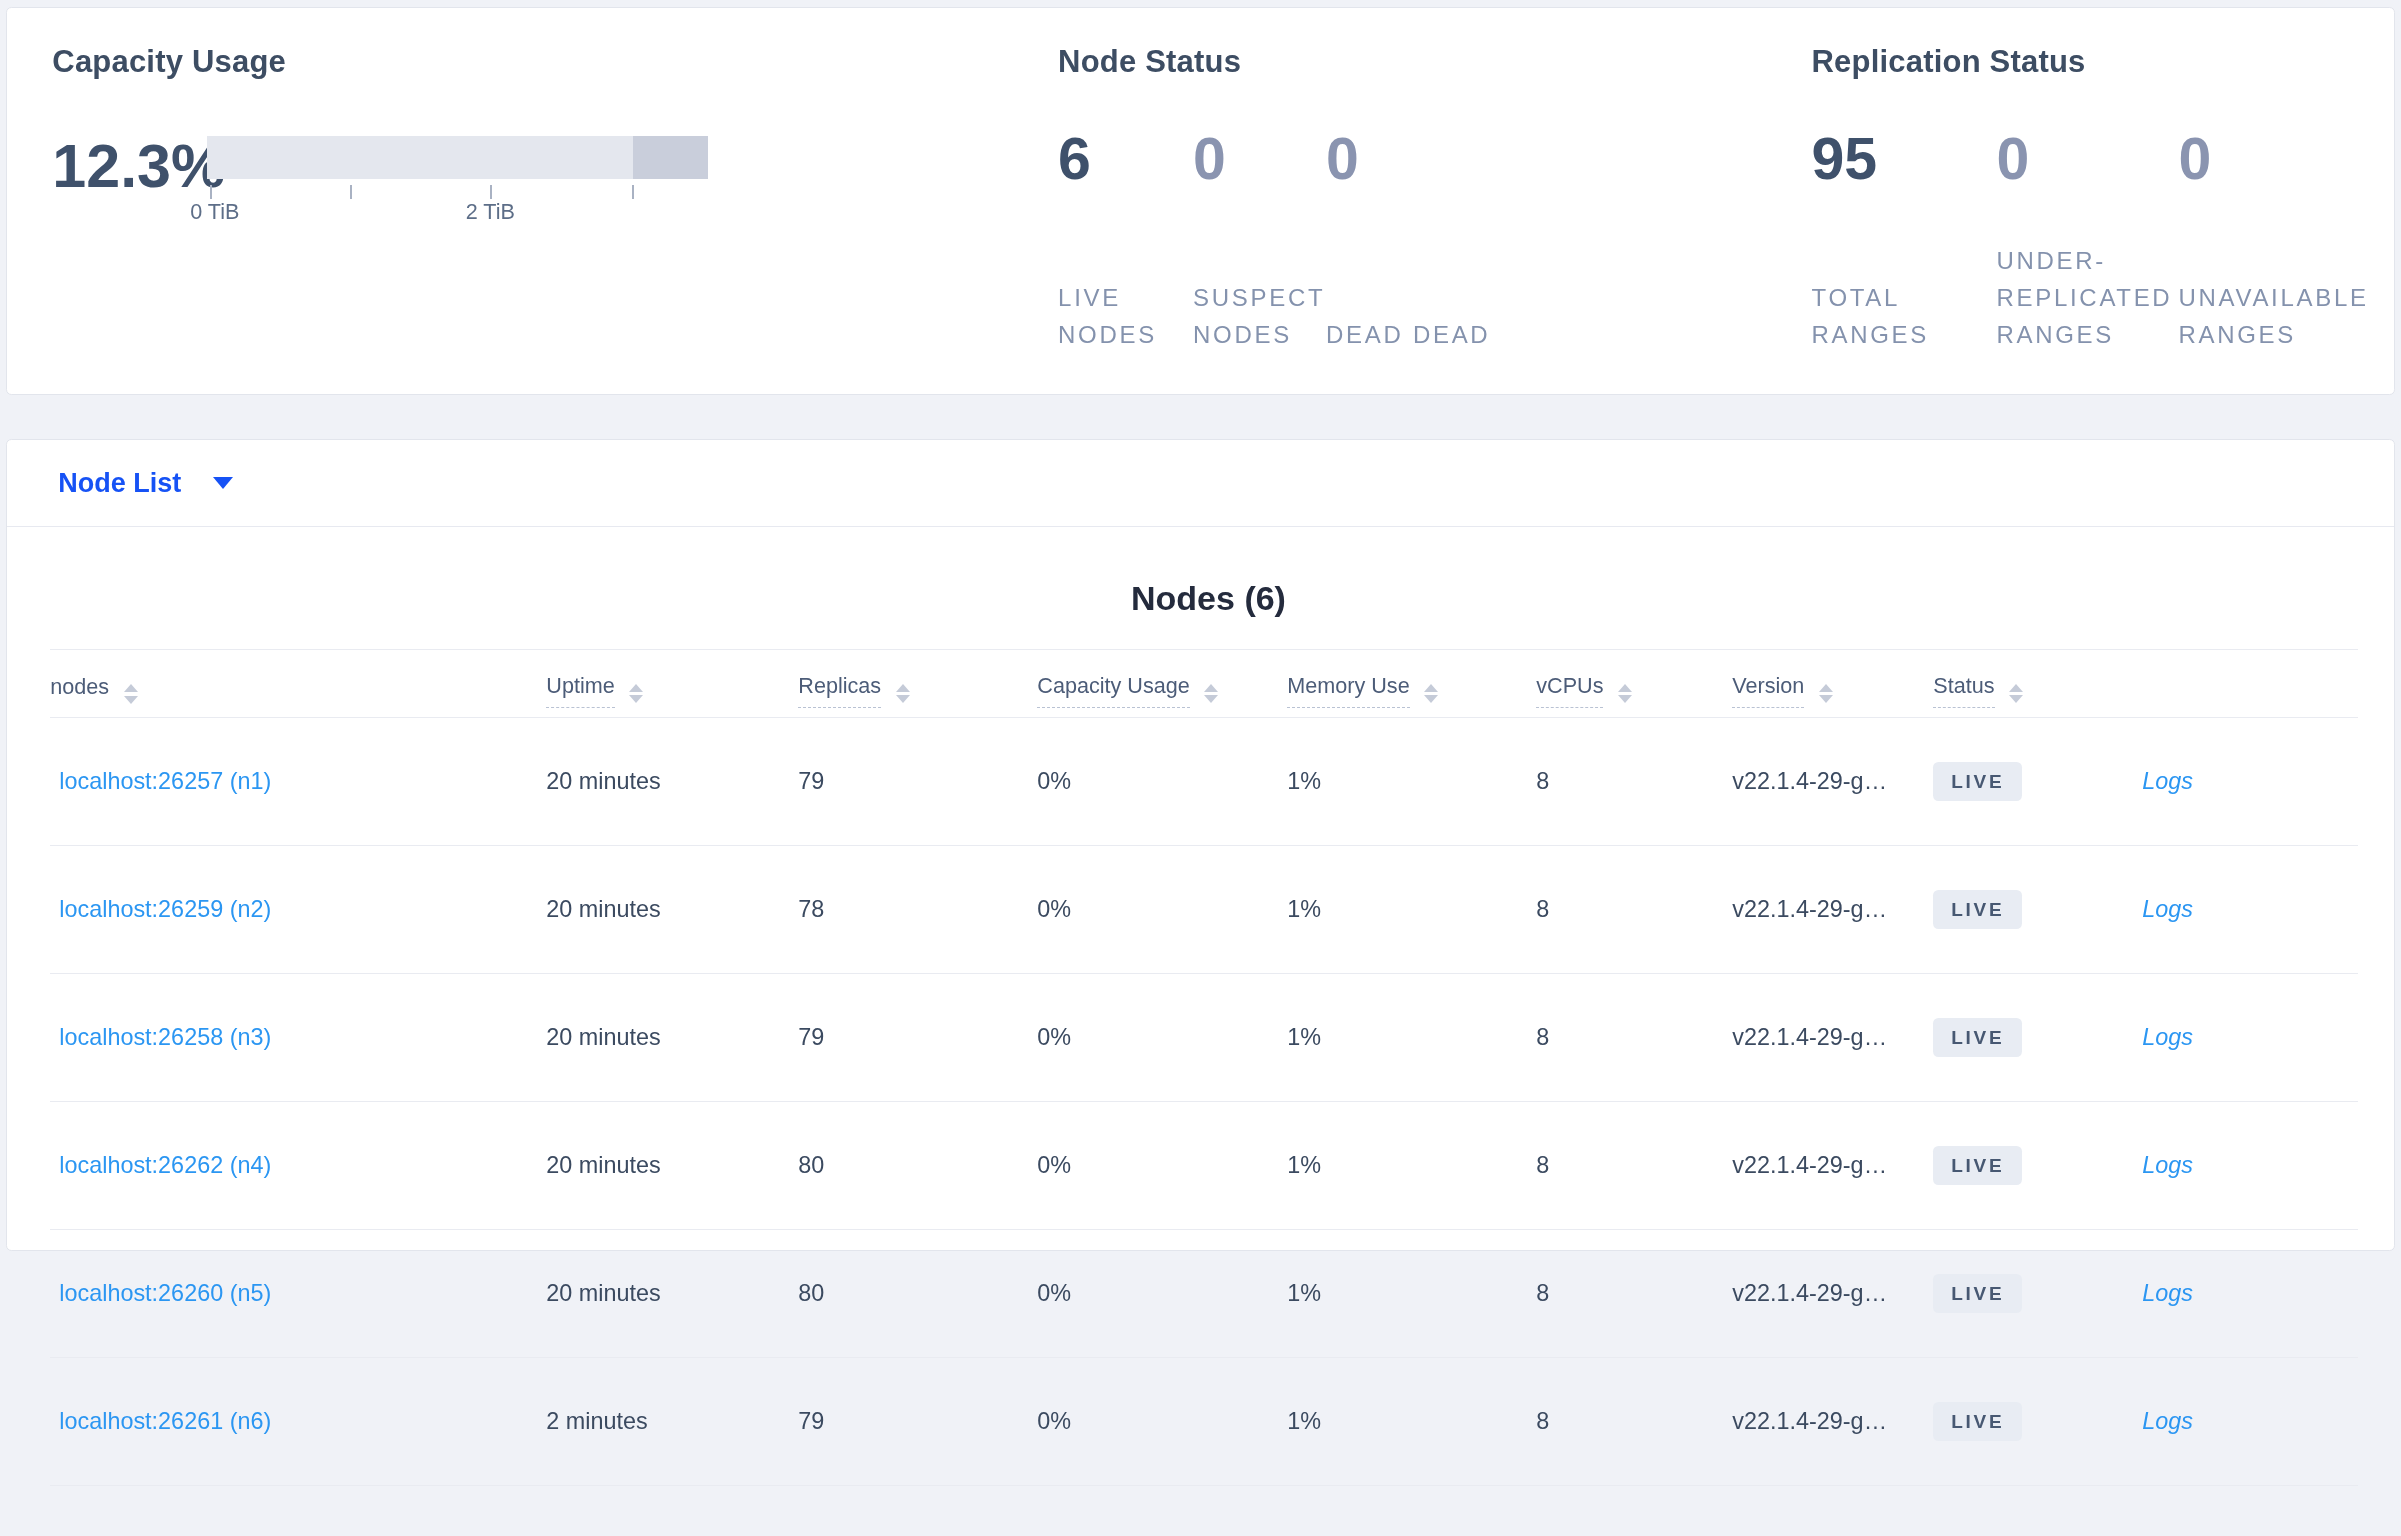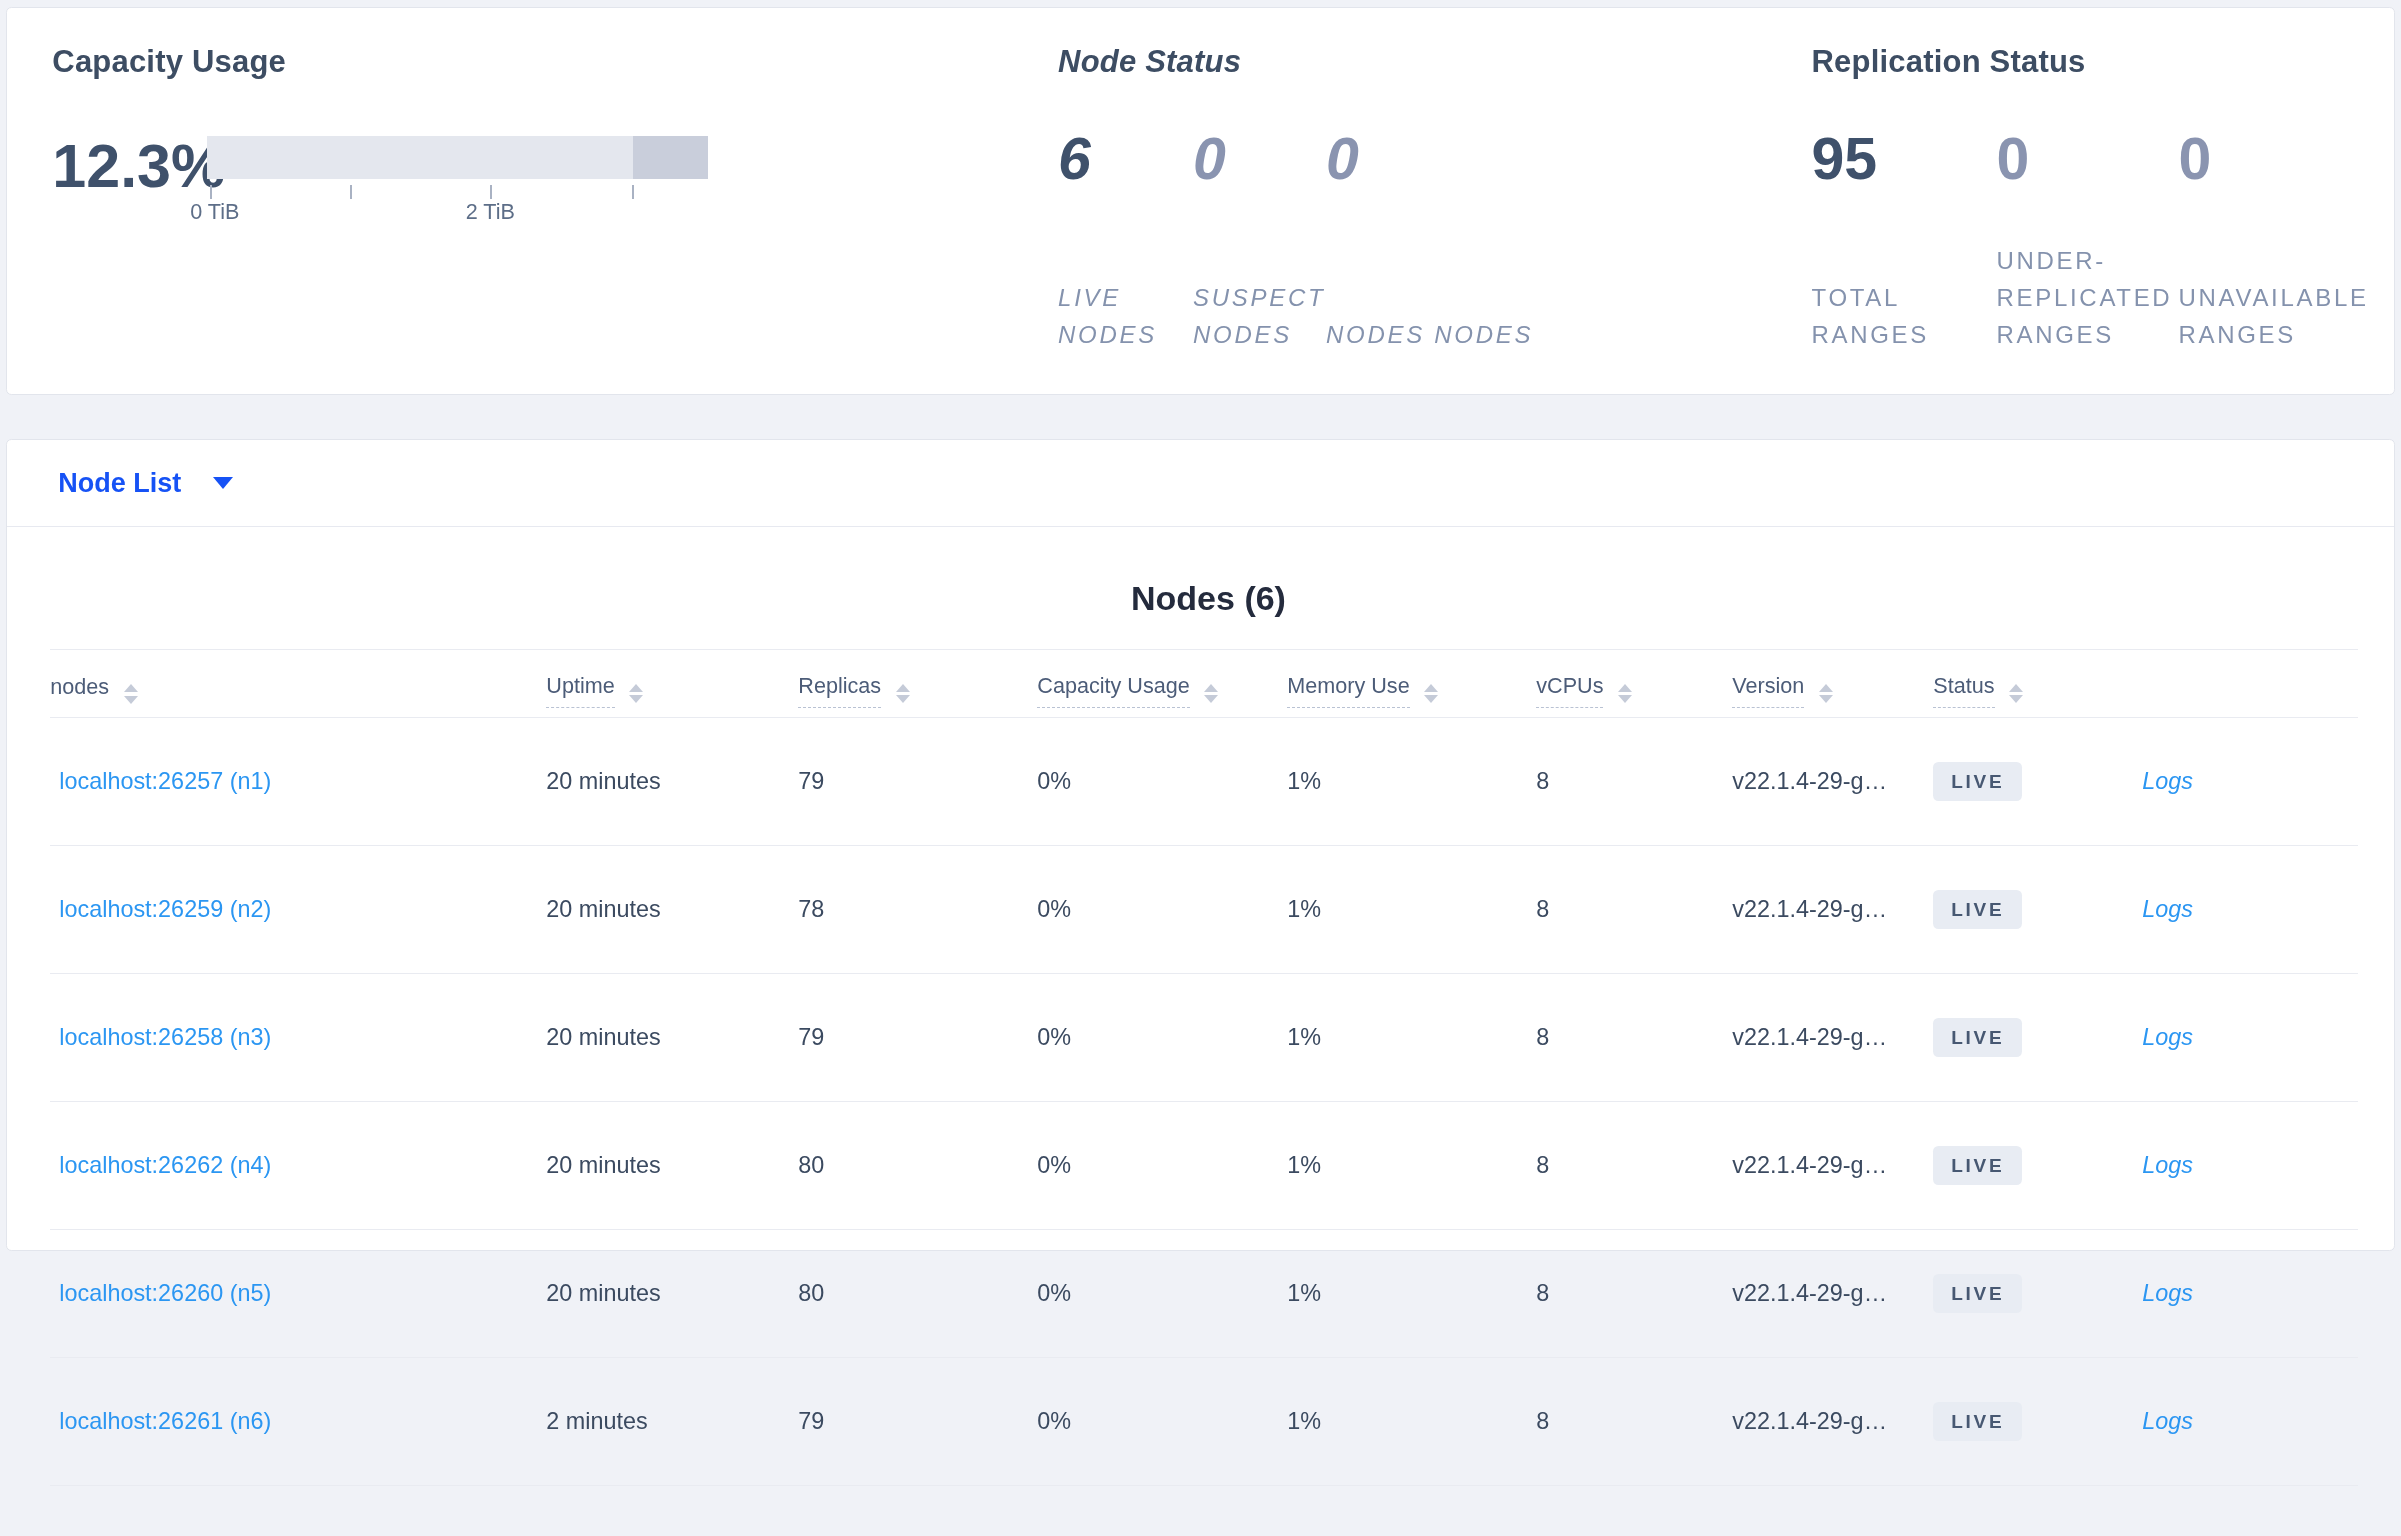--- a/index.html
+++ b/index.html
@@ -14,21 +14,21 @@
     position:absolute; left:6.3px; right:6.3px;
     background:#ffffff;
     border:0.9px solid #e2e5ec;
     border-radius:5.4px;
   }
   
   .top-card { top:7.2px; height:388px; display:flex; }
   .panel { display:flex; flex-direction:column; padding-top:36px; padding-bottom:41px; }
   .panel-title { font-size:31px; font-weight:700; color:#3d4d63; letter-spacing:0.2px; }
   .panel-capacity { width:44.2%; padding-left:45px; padding-right:27px; }
-  .panel-nodestatus { width:31.7%;font-style:italic; }
+  .panel-nodestatus { width:31.7%; }
   .panel-replication { flex:1; }
 
   .cap-row { display:flex; align-items:flex-start; margin-top:56px; }
   .cap-percent { font-size:61px; font-weight:700; color:#3f516b; line-height:1.0; width:155px; flex:0 0 155px; }
   .cap-chart { flex:0 0 501px; }
   .cap-bar { position:relative; height:43px; background:#e4e7ee; overflow:hidden; }
   .cap-bar-dark { position:absolute; top:0; right:0; height:100%; width:15%; background:#c9cedb; }
   .cap-ticks { position:relative; height:20px; }
   .cap-tick { position:absolute; top:6.3px; width:1.8px; height:13.5px; background:#a9b2c3; }
   .cap-axis { position:relative; height:27px; }
@@ -120,21 +120,21 @@
   <div class="panel panel-nodestatus">
     <div class="panel-title">Node Status</div>
     <div class="stat-grid-numbers grid-nodes">
       <div class="stat-number">6</div>
       <div class="stat-number dim">0</div>
       <div class="stat-number dim">0</div>
     </div>
     <div class="stat-grid-labels grid-nodes">
       <div class="stat-label">LIVE NODES</div>
       <div class="stat-label">SUSPECT NODES</div>
-      <div class="stat-label">NODES NODES</div>
+      <div class="stat-label">DEAD DEAD</div>
     </div>
   </div>
 
   <div class="panel panel-replication">
     <div class="panel-title">Replication Status</div>
     <div class="stat-grid-numbers grid-repl">
       <div class="stat-number">95</div>
       <div class="stat-number dim">0</div>
       <div class="stat-number dim">0</div>
     </div>

